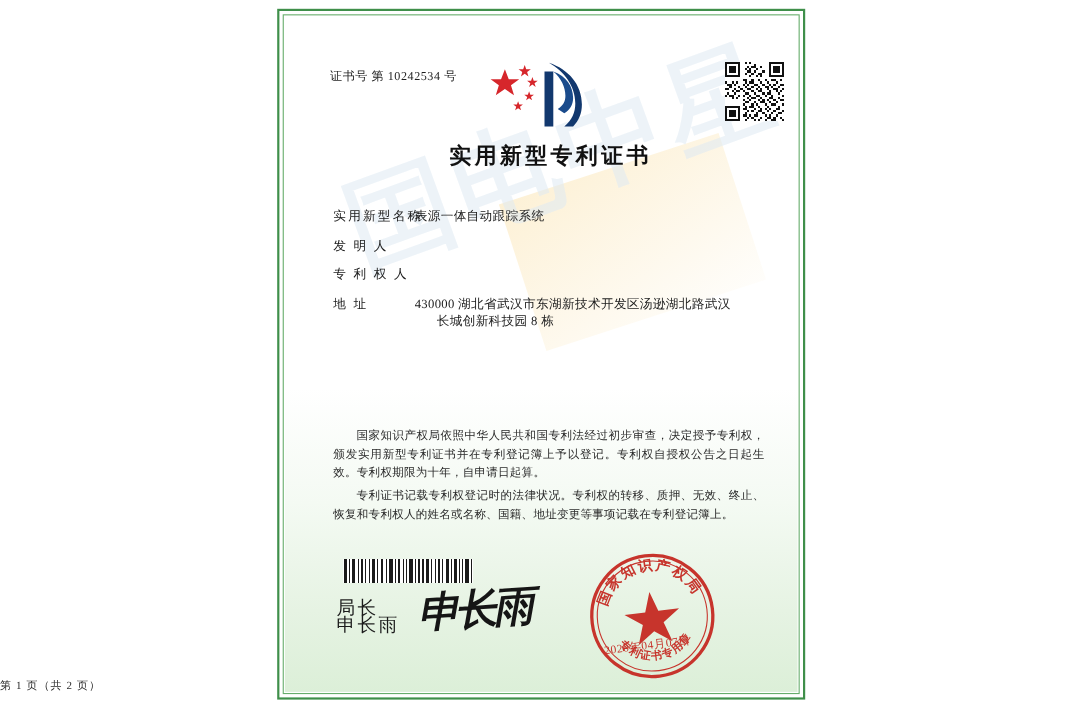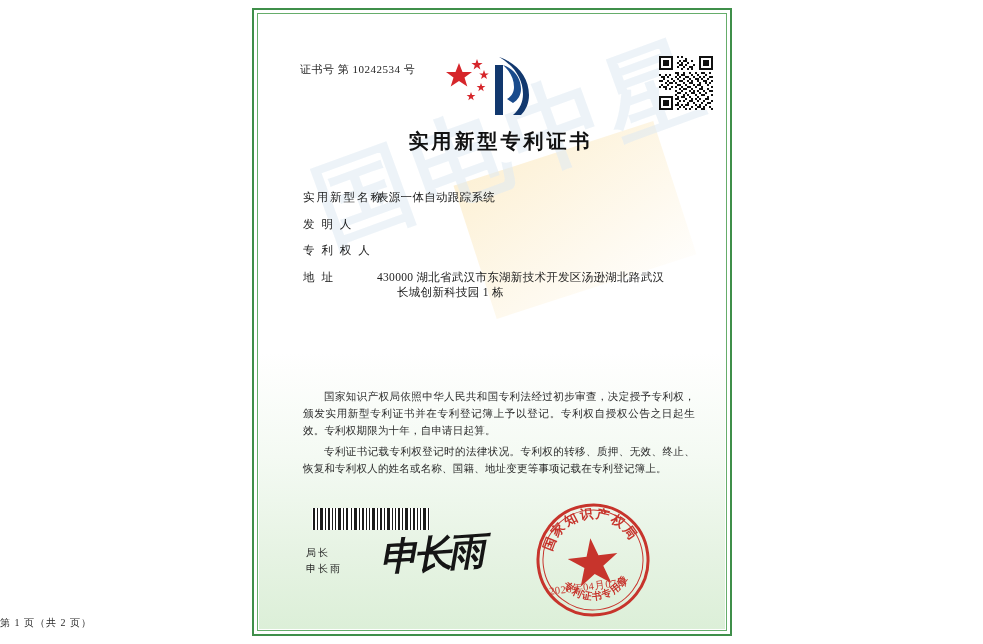--- a/index.html
+++ b/index.html
@@ -171,21 +171,21 @@
     left: 312px;
     top: 508px;
     width: 118px;
     height: 22px;
   }
   
   .sig-labels {
     position: absolute;
     left: 306px;
     top: 545px;
-    font-size: 10px;
+    font-size: 17px;
     line-height: 16px;
     color: #1b1b1b;
     letter-spacing: 2px;
     font-family: Liberation Serif, serif;
   }
   .signature {
     position: absolute;
     left: 380px;
     top: 528px;
     width: 130px;
@@ -445,21 +445,21 @@
     <div class="field-row">
       <div class="field-label">发 明 人</div>
     </div>
     <div class="field-row">
       <div class="field-label">专 利 权 人</div>
     </div>
     <div class="field-row">
       <div class="field-label">地 址</div>
       <div class="field-value">
         <span>430000  湖北省武汉市东湖新技术开发区汤逊湖北路武汉</span>
-        <span class="sub-line">长城创新科技园 1 栋</span>
+        <span class="sub-line">长城创新科技园 8 栋</span>
       </div>
     </div>
   </div>
 
   <div class="paragraphs">
     <p>国家知识产权局依照中华人民共和国专利法经过初步审查，决定授予专利权，颁发实用新型专利证书并在专利登记簿上予以登记。专利权自授权公告之日起生效。专利权期限为十年，自申请日起算。</p>
     <p>专利证书记载专利权登记时的法律状况。专利权的转移、质押、无效、终止、恢复和专利权人的姓名或名称、国籍、地址变更等事项记载在专利登记簿上。</p>
   </div>
 
   <div class="barcode">

